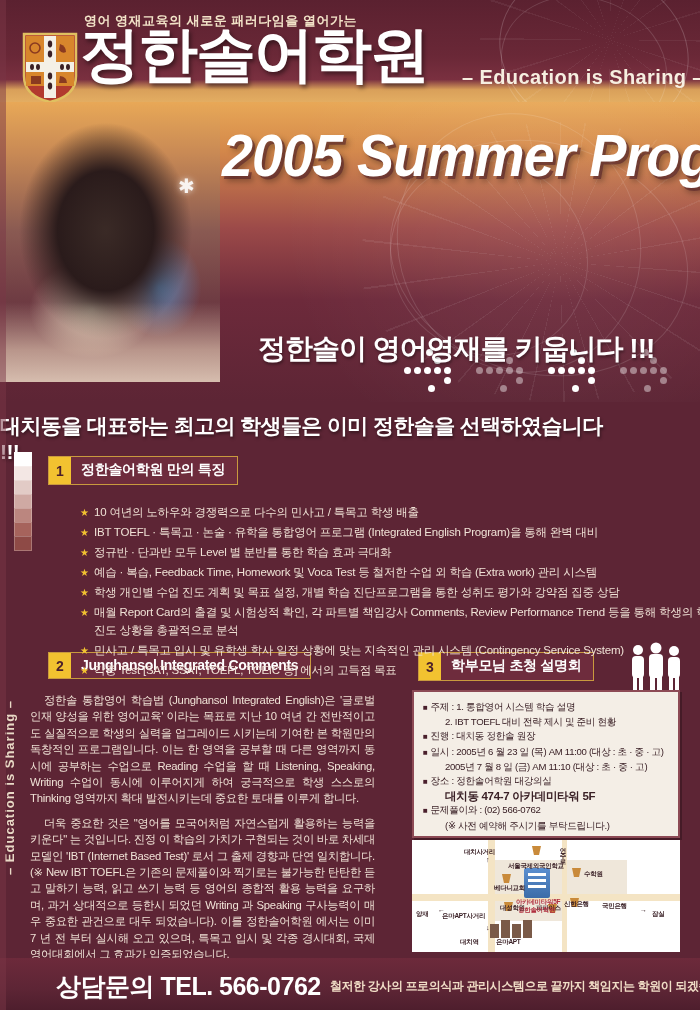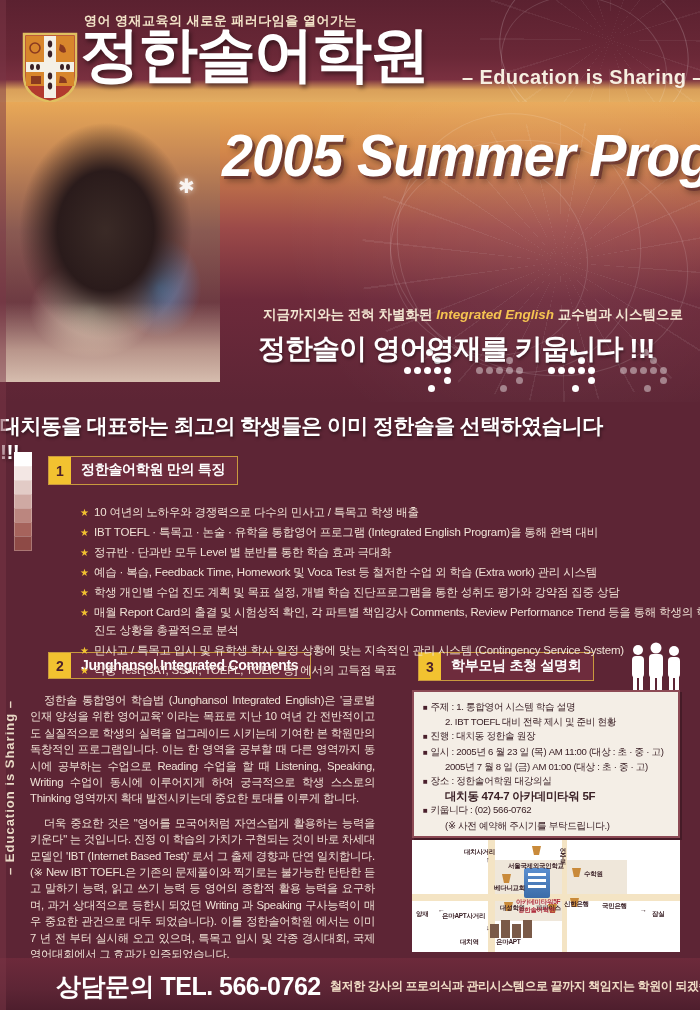--- a/index.html
+++ b/index.html
@@ -304,25 +304,20 @@
         <i style="left:30px;top:13px"></i>
           <i style="left:40px;top:13px"></i>
         <i style="left:30px;top:3px"></i>
           <i style="left:40px;top:23px"></i>
         <i style="left:22px;top:-5px"></i>
           <i style="left:24px;top:31px"></i>
       </div>
     </div>
   </div>
 
-  <div class="banner-sub1">
-    <span>지금까지와는 전혀 차별화된</span>
-    <em>Integrated English</em>
-    <span>교수법과 시스템으로</span>
-  </div>
   <div class="banner-sub2">정한솔이 영어영재를 키웁니다 !!!</div>
 
   <div class="headline">대치동을 대표하는 최고의 학생들은 이미 정한솔을 선택하였습니다 !!!</div>
 
   <div class="swatches">
     <div style="background:#ffffff"></div>
     <div style="background:#f3e7e4"></div>
     <div style="background:#e2cbc6"></div>
     <div style="background:#cfa9a3"></div>
     <div style="background:#bb867f"></div>
@@ -386,28 +381,28 @@
     </div>
     <div class="row ind">2. IBT TOEFL 대비 전략 제시 및 준비 현황</div>
     <div class="row">
       <span class="mk">■</span><span>진행</span> :
       <span>대치동 정한솔 원장</span>
     </div>
     <div class="row">
       <span class="mk">■</span><span>일시</span> :
       <span>2005년 6 월 23 일 (목) AM 11:00  (대상 : 초 · 중 · 고)</span>
     </div>
-    <div class="row ind">2005년 7 월  8 일 (금) AM 01:00  (대상 : 초 · 중 · 고)</div>
+    <div class="row ind">2005년 7 월  8 일 (금) AM 11:10  (대상 : 초 · 중 · 고)</div>
     <div class="row">
       <span class="mk">■</span><span>장소</span> :
       <span>정한솔어학원 대강의실</span>
     </div>
     <div class="row ind big">대치동 474-7 아카데미타워 5F</div>
     <div class="row">
-      <span class="mk">■</span><span>키웁니다</span> :
+      <span class="mk">■</span><span>문제풀이와</span> :
       <span>(02) 566-0762</span>
     </div>
     <div class="row ind">(※ 사전 예약해 주시기를 부탁드립니다.)</div>
   </div>
 
   <div class="map">
     <div class="road-h"></div>
     <div class="road-v"></div>
     <div class="road-v2"></div>
     <div class="blk" style="left:83px;top:20px;width:67px;height:34px;"></div>

